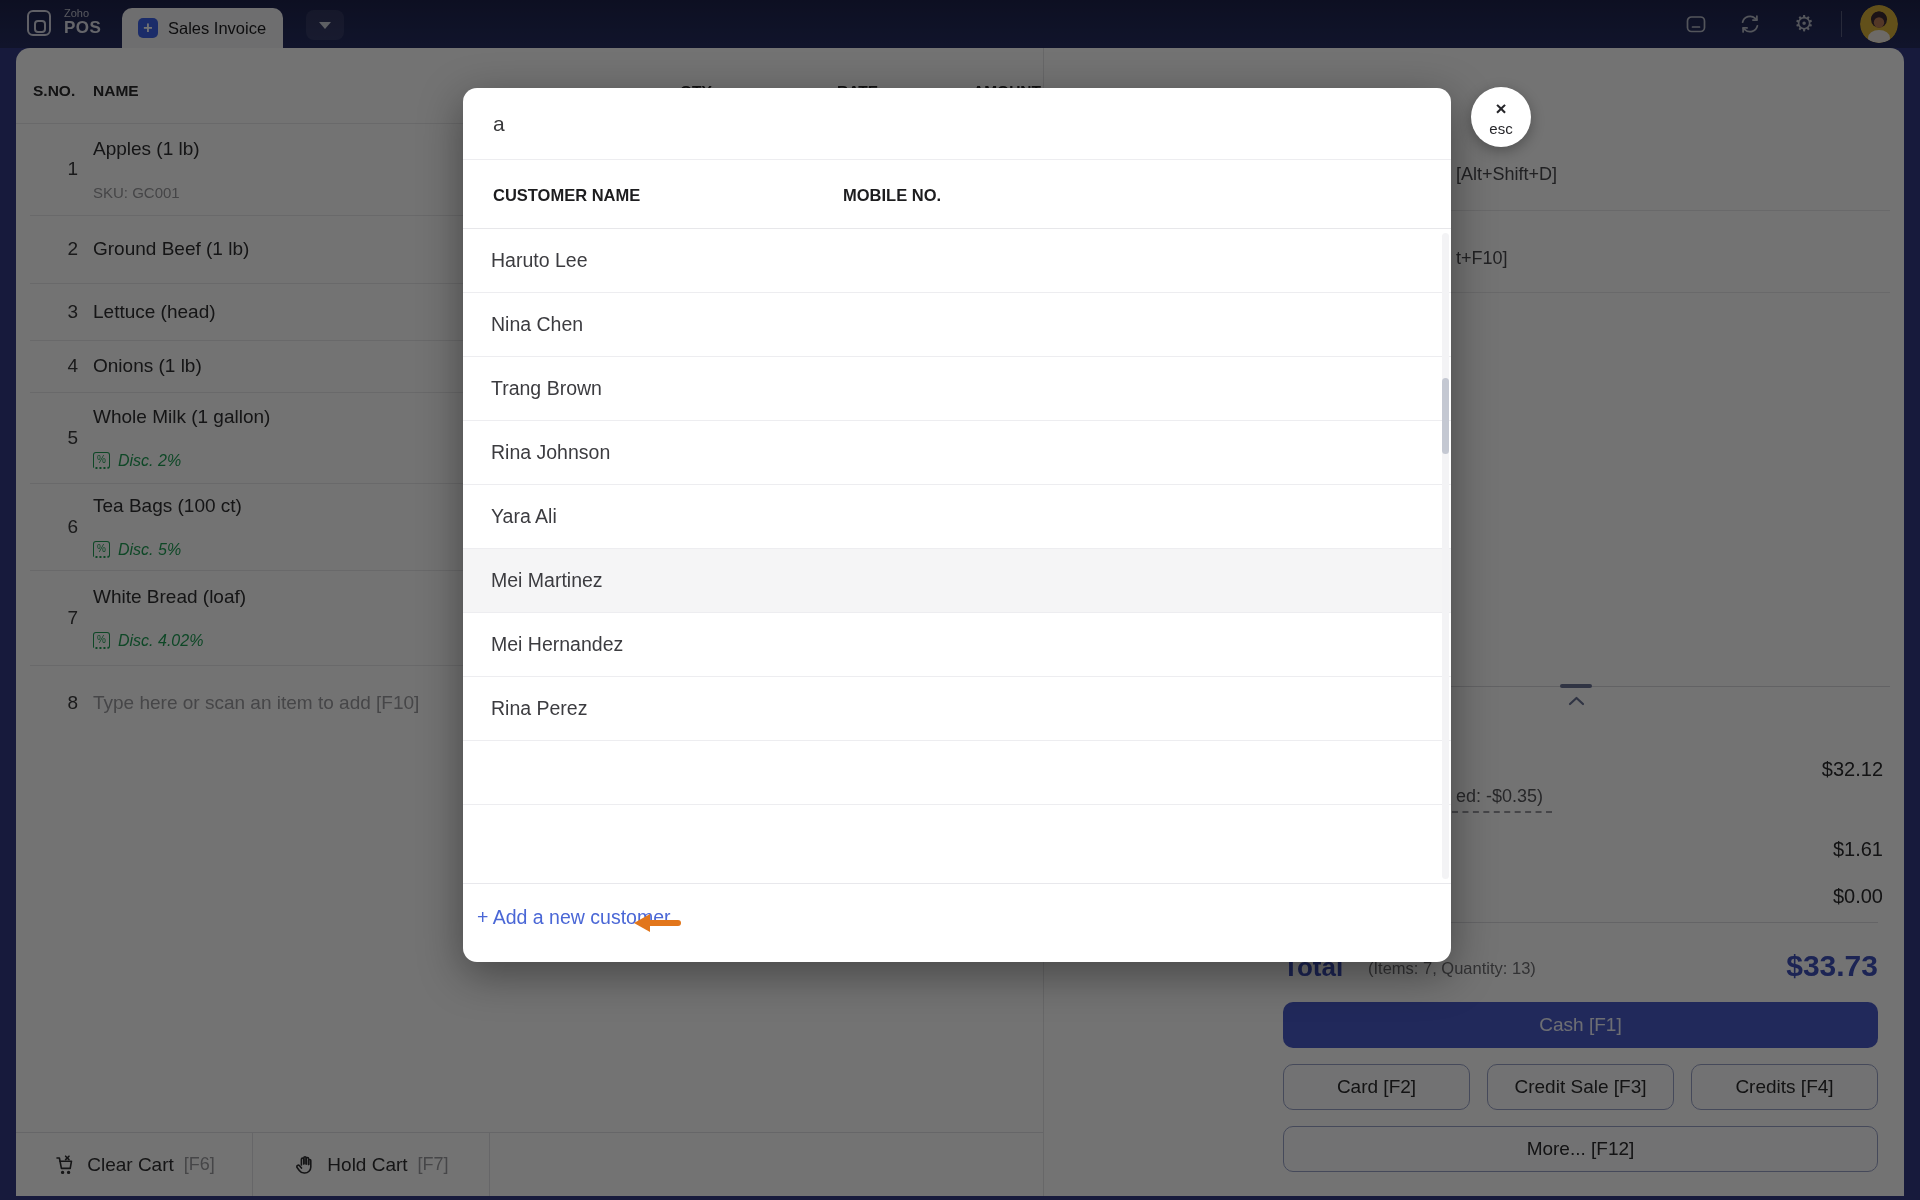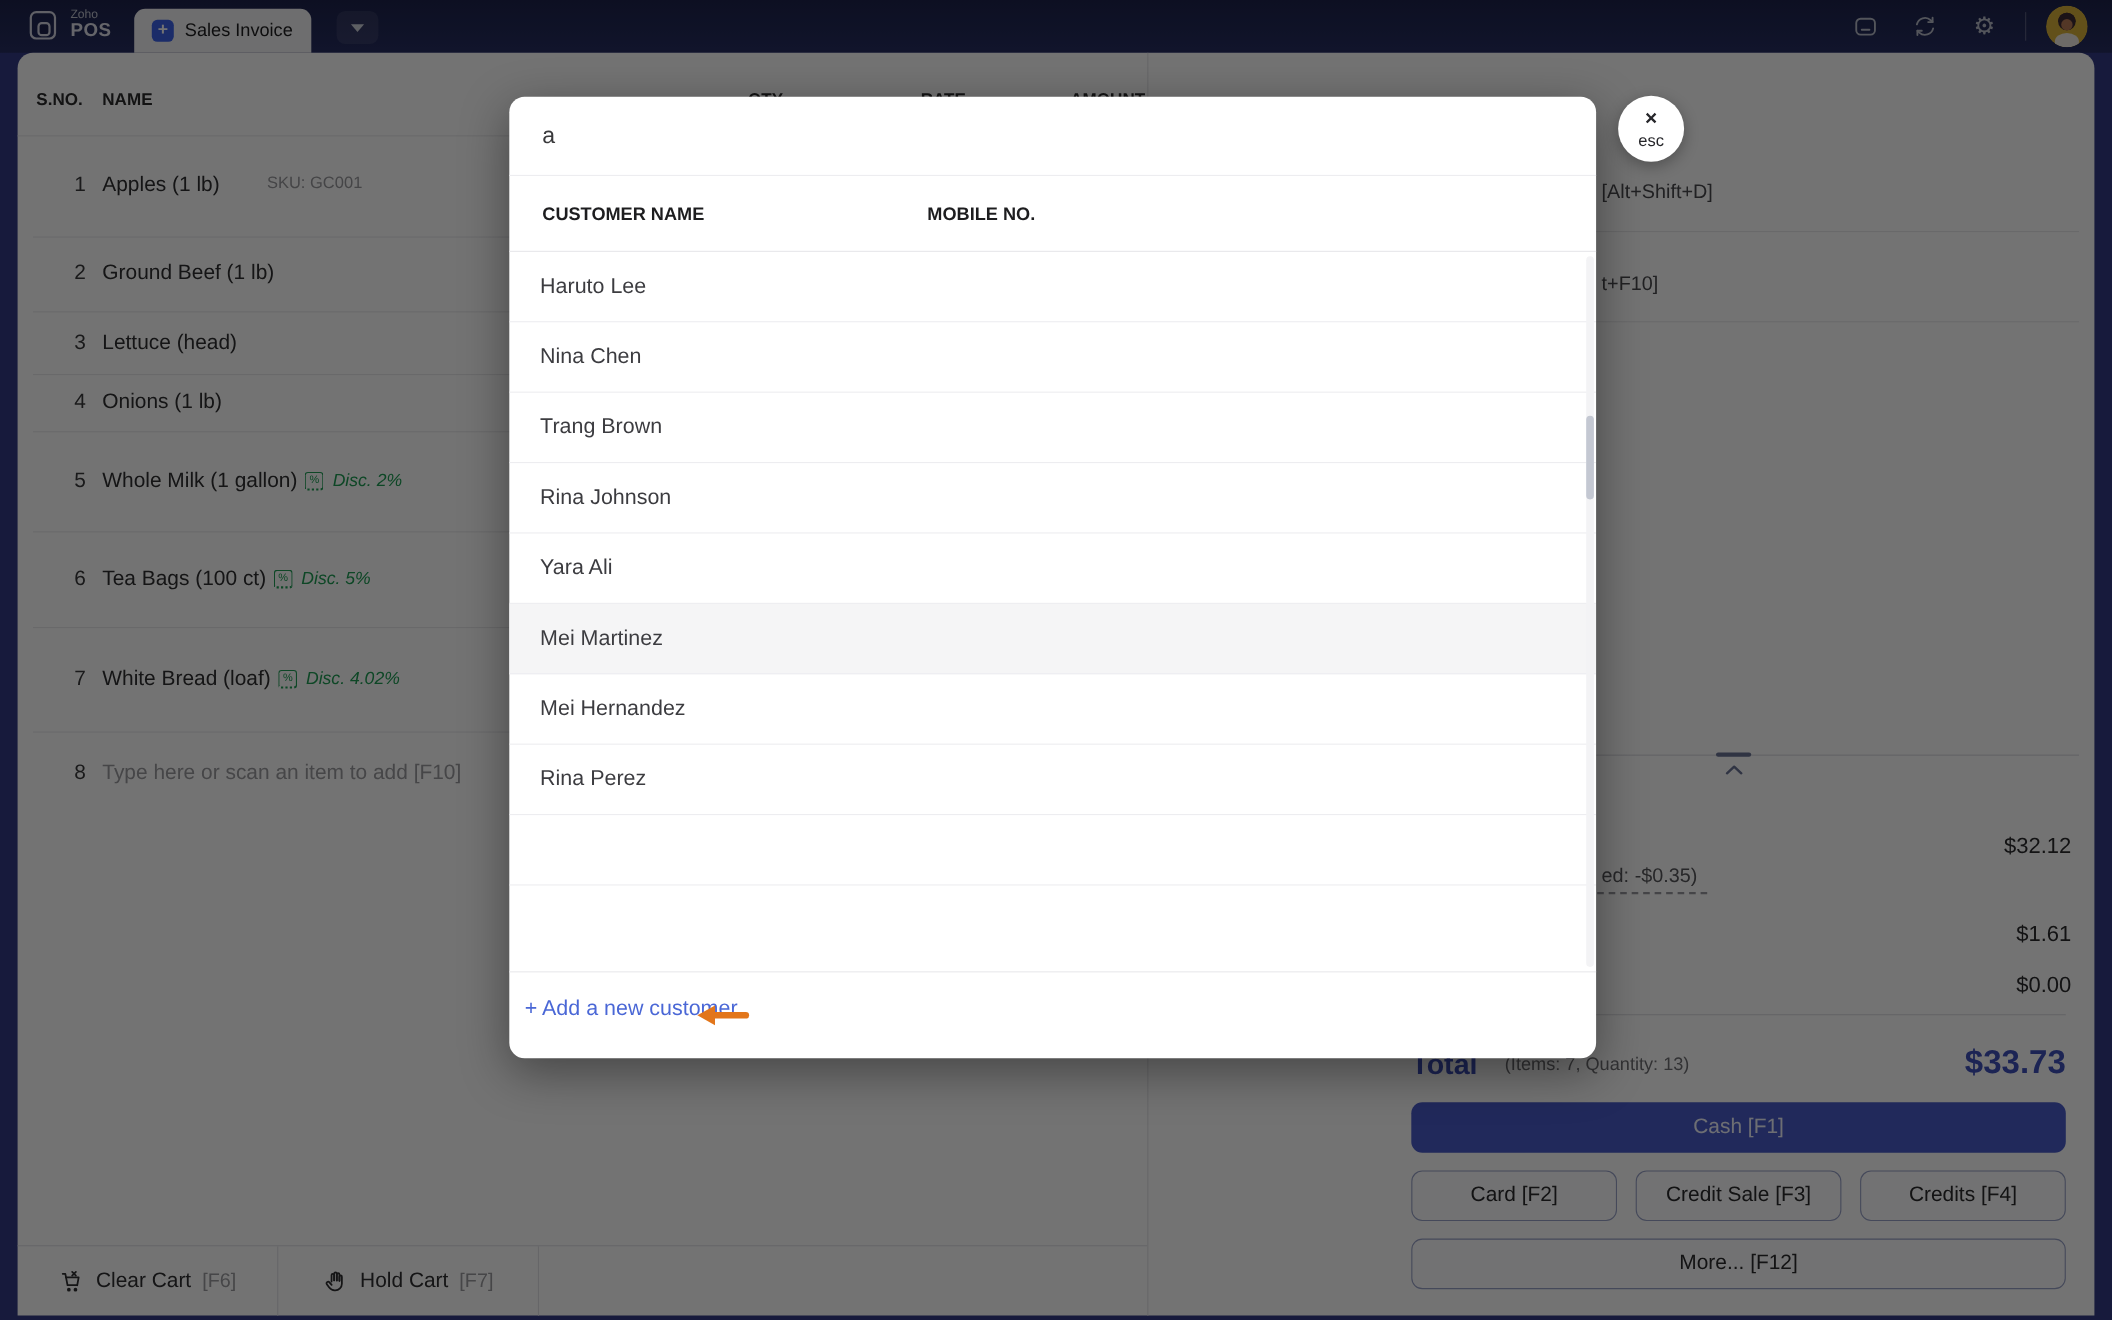--- a/index.html
+++ b/index.html
@@ -39,23 +39,23 @@
   .sheet { position:absolute; left:16px; top:48px; width:1888px; height:1148px; background:#ffffff;
            border-radius:14px 14px 0 0; }
   .vdiv { position:absolute; left:1027px; top:0; width:1px; height:1148px; background:#e4e4e7; }
 
   .t-head { position:absolute; left:0; top:0; width:1027px; height:75px; }
   .t-head span { position:absolute; top:34px; font-size:15.5px; font-weight:bold; color:#2a2a2c; }
   .hline { position:absolute; height:1px; background:#e9e9ec; }
 
   .row { position:absolute; left:0; width:1011px; display:flex; align-items:center; }
   .row .no { width:77px; text-align:right; padding-right:15px; font-size:19px; color:#3a3a3c; flex:none; }
-  .row .cell { display:flex; flex-direction:row; gap:7px; }
+  .row .cell { display:flex; flex-direction:column; gap:24px; }
   .row .nm { font-size:19px; color:#2f2f31; }
-  .row .sku { font-size:15px; color:#9a9a9e;margin-left:36px; }
+  .row .sku { font-size:15px; color:#9a9a9e; }
   .disc-line { display:flex; align-items:center; gap:8px; }
   .disc-ic { width:17px; height:17px; border:1.6px solid #1f9e55; border-bottom:2px dotted #1f9e55;
              border-radius:3px; color:#1f9e55; font-size:10px; line-height:14px; text-align:center; flex:none; }
   .disc-tx { font-size:16px; font-style:italic; color:#1f9e55; }
   .row .ph { font-size:19px; color:#9b9b9f; }
 
   .cartbar { position:absolute; left:0; top:1084px; width:1027px; height:64px; border-top:1px solid #e2e2e6;
              display:flex; }
   .cb-btn { height:100%; display:flex; align-items:center; justify-content:center; gap:10px;
             border-right:1px solid #e2e2e6; }

